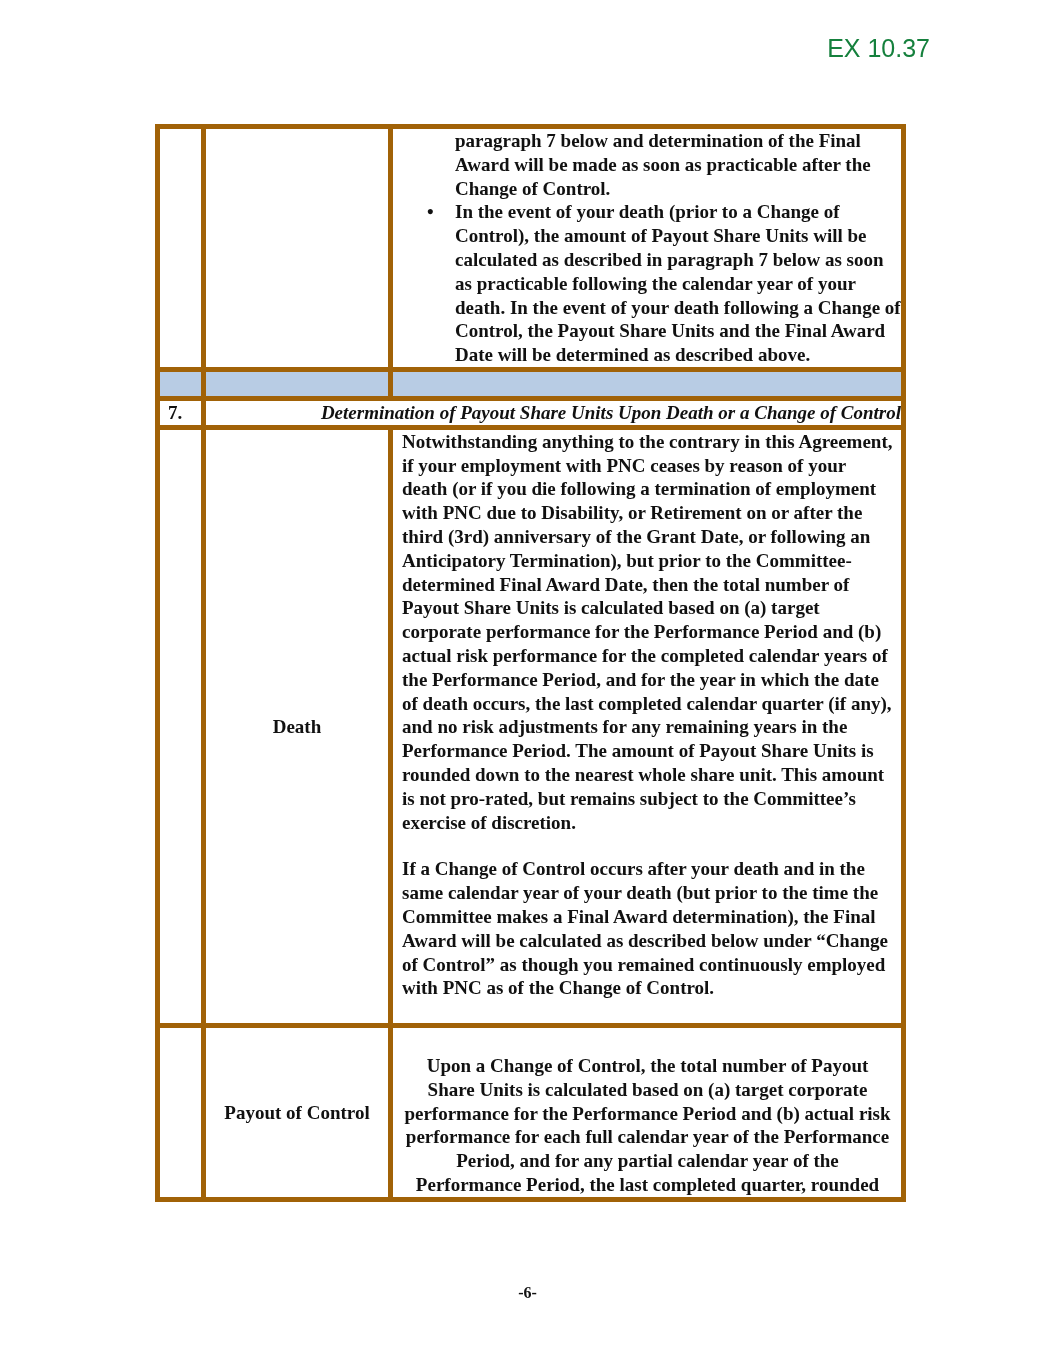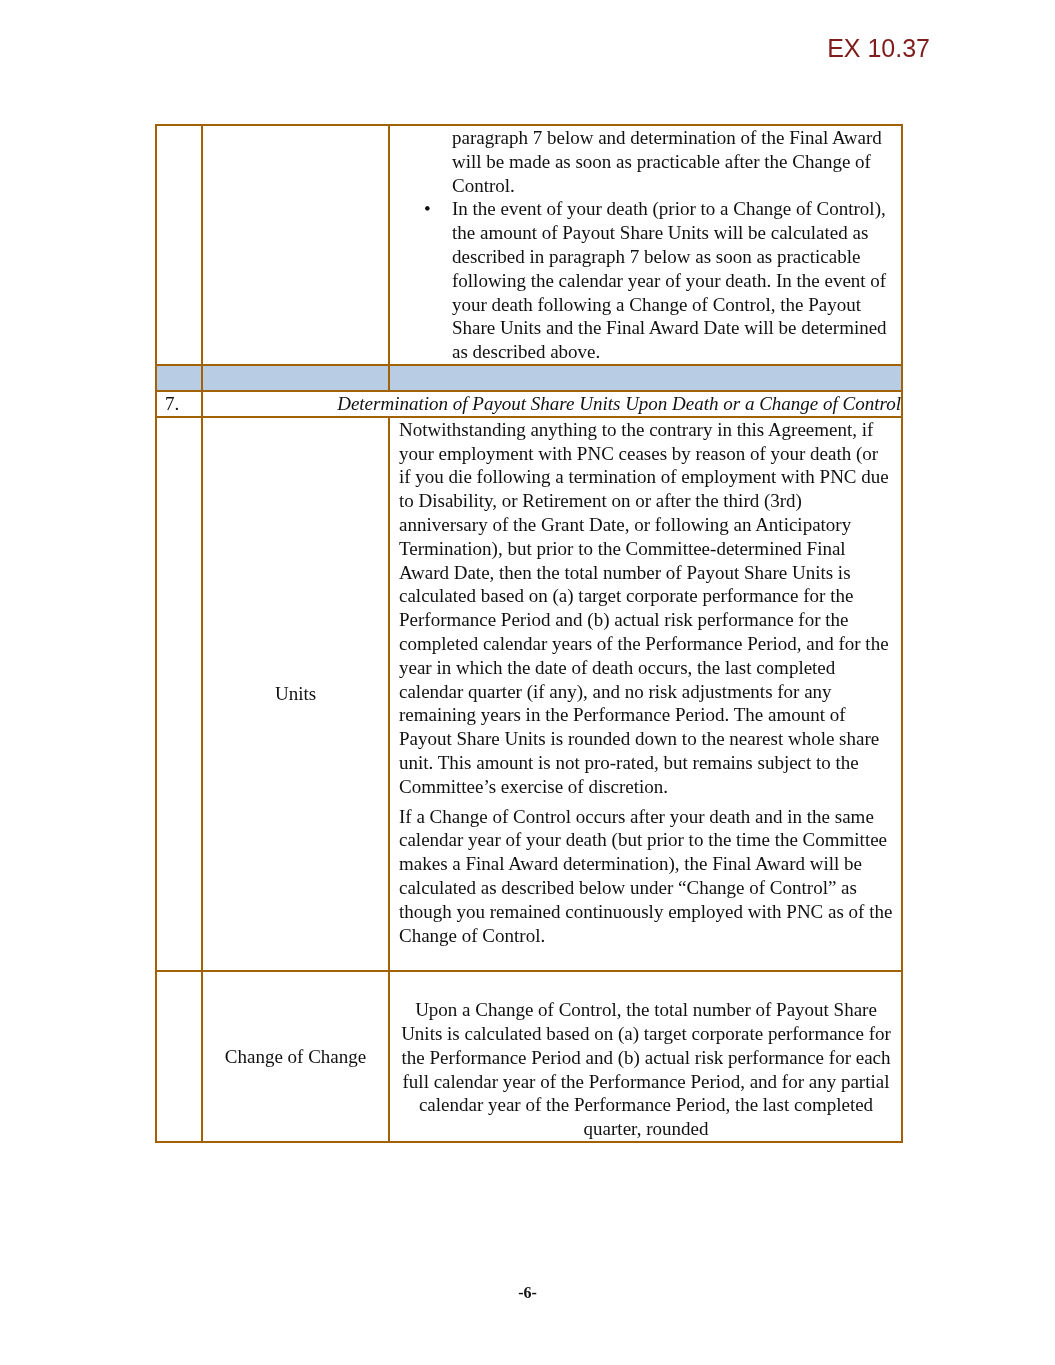--- a/index.html
+++ b/index.html
@@ -1,22 +1,22 @@
 <!DOCTYPE html>
 <html><head>
 <meta charset="utf-8">
 <style>
   html, body { margin:0; padding:0; background:#ffffff; }
   body { width:1055px; height:1365px; position:relative; overflow:hidden;
          font-family:"Liberation Serif", serif; color:#111; }
   .exhibit { position:absolute; top:34px; right:125px; font-family:"Liberation Sans", sans-serif;
-             font-size:25px; color:#7f1d1d; }
+             font-size:25px; color:#15803d; }
   table.doc { position:absolute; left:155px; top:124px; width:746px; border-collapse:collapse;
               table-layout:fixed; font-size:19px; line-height:23.8px; }
-  table.doc td { border:2px solid #a16207; vertical-align:top; padding:0; }
+  table.doc td { border:5px solid #a16207; vertical-align:top; padding:0;font-weight:bold; }
   col.c1 { width:46px; } col.c2 { width:187px; } col.c3 { width:513px; }
   .cont-cell { padding:1px 8px 22px 8px; }
   .cont-cell .indent { padding-left:62px; }
   .bullet-item { position:relative; padding-left:62px; }
   .bullet-item .dot { position:absolute; left:34px; top:0; }
   .band td { background:#b8cce4; height:24px; }
   .sec-num { text-align:left; padding-left:8px !important; height:23px; }
   .sec-title { font-style:italic; text-align:right; white-space:nowrap; }
   .label-cell { vertical-align:middle !important; text-align:center; }
   .body-cell { padding:0 8px 0 9px !important; }
@@ -53,29 +53,29 @@
     <td></td>
     <td></td>
     <td></td>
   </tr>
   <tr>
     <td class="sec-num">7.</td>
     <td class="sec-title" colspan="2">Determination of Payout Share Units Upon Death or a Change of Control</td>
   </tr>
   <tr>
     <td></td>
-    <td class="label-cell">Units</td>
+    <td class="label-cell">Death</td>
     <td class="body-cell death-body">
       <p class="para">Notwithstanding anything to the contrary in this Agreement, if your employment with PNC ceases by reason of your death (or if you die following a termination of employment with PNC due to Disability, or Retirement on or after the third (3rd) anniversary of the Grant Date, or following an Anticipatory Termination), but prior to the Committee-determined Final Award Date, then the total number of Payout Share Units is calculated based on (a) target corporate performance for the Performance Period and (b) actual risk performance for the completed calendar years of the Performance Period, and for the year in which the date of death occurs, the last completed calendar quarter (if any), and no risk adjustments for any remaining years in the Performance Period.  The amount of Payout Share Units is rounded down to the nearest whole share unit.  This amount is not pro-rated, but remains subject to the Committee’s exercise of discretion.</p>
-      <p class="para" style="margin-top:6px">If a Change of Control occurs after your death and in the same calendar year of your death (but prior to the time the Committee makes a Final Award determination), the Final Award will be calculated as described below under “Change of Control” as though you remained continuously employed with PNC as of the Change of Control.</p>
+      <p class="para" style="margin-top:23px">If a Change of Control occurs after your death and in the same calendar year of your death (but prior to the time the Committee makes a Final Award determination), the Final Award will be calculated as described below under “Change of Control” as though you remained continuously employed with PNC as of the Change of Control.</p>
     </td>
   </tr>
   <tr>
     <td></td>
-    <td class="label-cell">Change of Change</td>
+    <td class="label-cell">Payout of Control</td>
     <td class="body-cell coc-body">
       <p class="para">Upon a Change of Control, the total number of Payout Share Units is calculated based on (a) target corporate performance for the Performance Period and (b) actual risk performance for each full calendar year of the Performance Period, and for any partial calendar year of the Performance Period, the last completed quarter, rounded</p>
     </td>
   </tr>
 </tbody>
   </table>
 
 <div class="page-num">-6-</div>
 
 </body></html>

